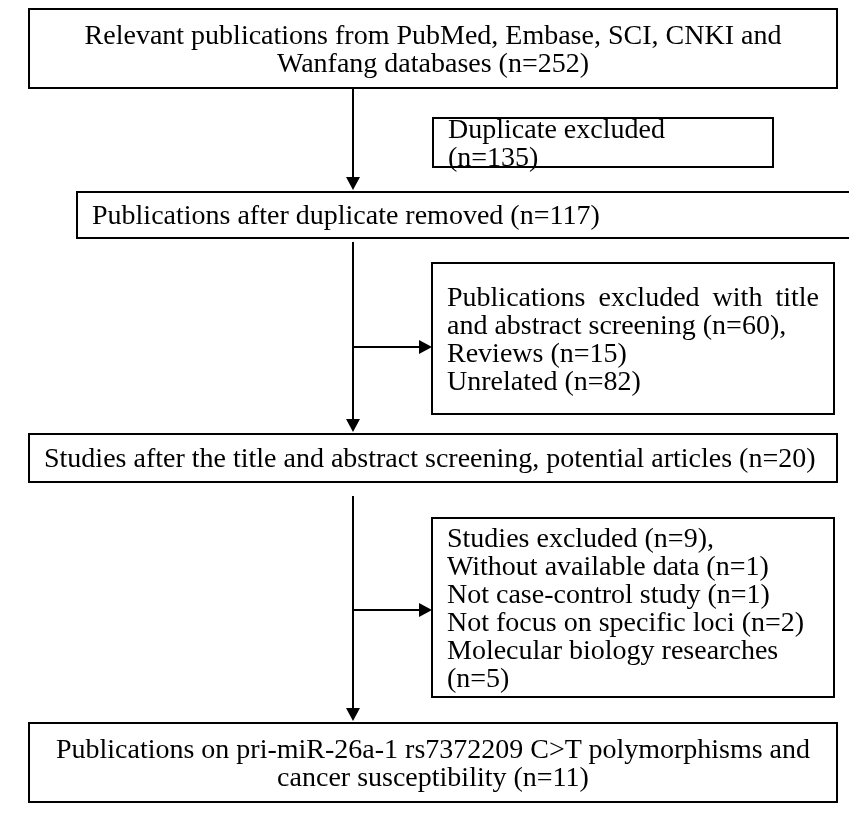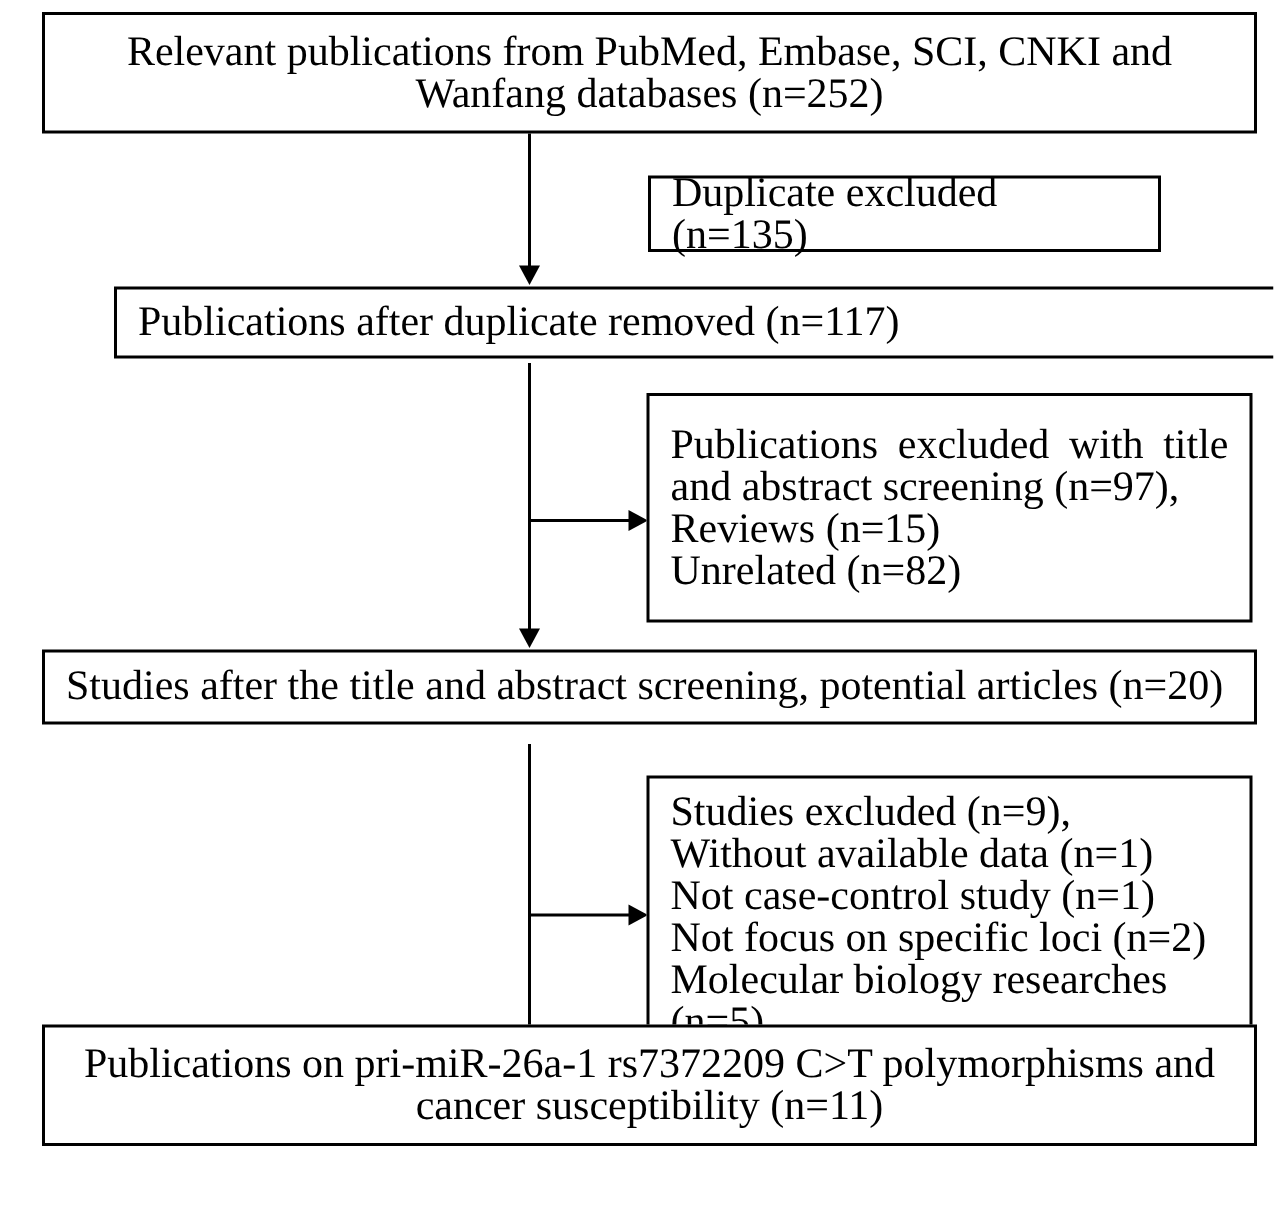--- a/index.html
+++ b/index.html
@@ -101,41 +101,41 @@
     <div class="node-text">Publications after duplicate removed (n=117)</div>
   </div>
 
   <div class="v-line" style="left:352px; top:242px; height:178px;"></div>
   <div class="arrow-down" style="left:346px; top:419px;"></div>
 
   <div class="h-line" style="left:352px; top:346px; width:68px;"></div>
   <div class="arrow-right" style="left:419px; top:340px;"></div>
 
   <div class="node-box justify-text pad-lr-wide" style="left:431px; top:262px; width:404px; height:153px;">
-    <div class="node-text">Publications excluded with title and abstract screening (n=97),
+    <div class="node-text">Publications excluded with title and abstract screening (n=60),
 Reviews (n=15)
 Unrelated (n=82)</div>
   </div>
 
   <div class="node-box left-text pad-lr-wide" style="left:28px; top:433px; width:810px; height:50px;">
     <div class="node-text">Studies after the title and abstract screening, potential articles (n=20)</div>
   </div>
 
   <div class="v-line" style="left:352px; top:496px; height:214px;"></div>
   <div class="arrow-down" style="left:346px; top:708px;"></div>
 
   <div class="h-line" style="left:352px; top:609px; width:68px;"></div>
   <div class="arrow-right" style="left:419px; top:603px;"></div>
 
-  <div class="node-box left-text pad-lr-wide" style="left:431px; top:517px; width:404px; height:181px;justify-content:flex-end;">
+  <div class="node-box left-text pad-lr-wide" style="left:431px; top:517px; width:404px; height:181px;">
     <div class="node-text">Studies excluded (n=9),
 Without available data (n=1)
 Not case-control study (n=1)
 Not focus on specific loci (n=2)
 Molecular biology researches (n=5)</div>
   </div>
 
-  <div class="node-box center-text pad-lr" style="left:28px; top:683px; width:810px; height:81px;">
+  <div class="node-box center-text pad-lr" style="left:28px; top:722px; width:810px; height:81px;">
     <div class="node-text">Publications on pri-miR-26a-1 rs7372209 C&gt;T polymorphisms and
 cancer susceptibility (n=11)</div>
   </div>
 
 </div>
 
 </body></html>

